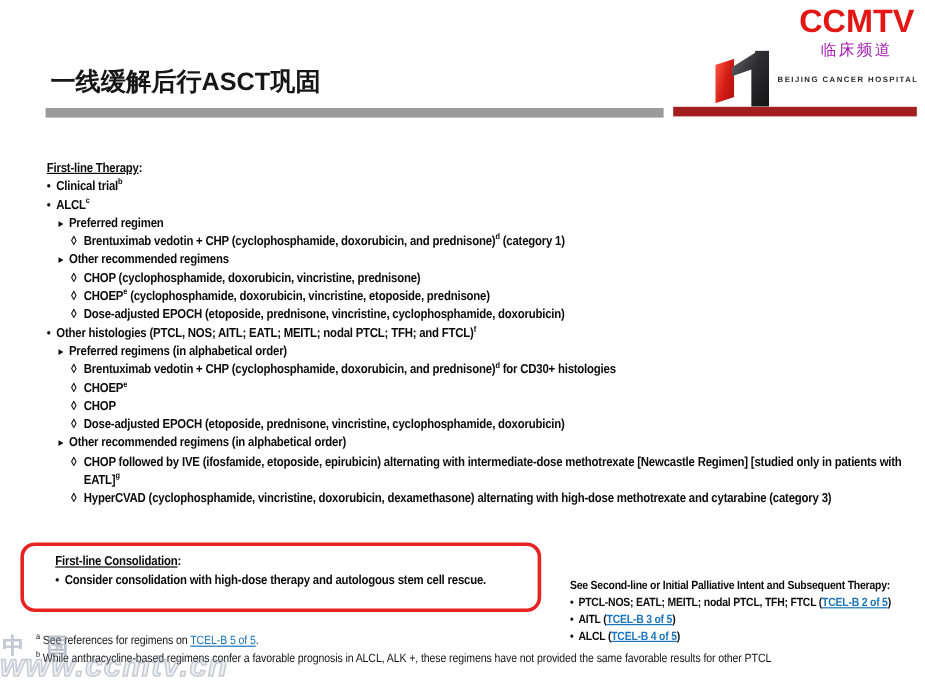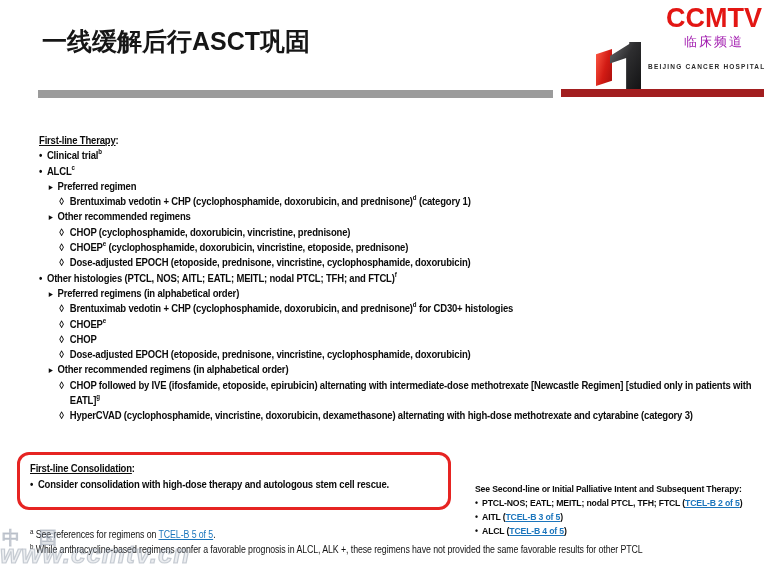--- a/index.html
+++ b/index.html
@@ -4,21 +4,21 @@
 <style>
   html,body{margin:0;padding:0;background:#ddd;}
   .slide{
     position:relative;width:771px;height:567px;background:#ffffff;overflow:hidden;
     font-family:"Liberation Sans","DejaVu Sans",sans-serif;color:#0b0b0b;
   }
   
   .brand{position:absolute;top:5px;right:9px;text-align:center;line-height:1;}
   .brand-name{font-size:27px;font-weight:bold;color:#e31613;}
   .brand-sub{font-size:13px;font-weight:normal;color:#a21caf;letter-spacing:2px;margin-top:3px;}
-  .title{position:absolute;left:42px;top:25px;margin:0;font-size:25px;font-weight:bold;color:#161616;white-space:nowrap;}
+  .title{position:absolute;left:42px;top:54px;margin:0;font-size:21px;font-weight:bold;color:#161616;white-space:nowrap;}
   .bar-gray{position:absolute;left:38px;top:90px;width:515px;height:8px;background:#9b9b9b;}
   .bar-red{position:absolute;left:561px;top:89px;width:203px;height:8px;background:#a21e1f;}
   .hosp{position:absolute;left:593px;top:42px;display:flex;align-items:center;gap:5px;}
   .hosp-icon{position:relative;width:50px;height:47px;flex:0 0 50px;}
   .hi-red{position:absolute;left:3px;top:7px;width:16px;height:37px;
     background:linear-gradient(105deg,#ff5a45 0%,#d21b14 55%,#a90f0c 100%);
     clip-path:polygon(0 14%,100% 0,100% 86%,0 100%);}
   .hi-dark{position:absolute;left:17px;top:0;width:31px;height:47px;
     background:linear-gradient(120deg,#6a6a6d 0%,#2e2e30 45%,#131314 100%);
     clip-path:polygon(0 30%,62% 4%,62% 0,100% 0,100% 100%,52% 100%,52% 34%,0 46%);}
@@ -35,21 +35,21 @@
   .tline{display:flex;}
   .tline .marker{flex:0 0 9px;}
   .tline.i1{padding-left:11px;}
   .tline.i1 .marker{flex:0 0 10px;font-size:9.5px;}
   .tline.i2{padding-left:23px;}
   .tline.i2 .marker{flex:0 0 12px;}
   .ltext{flex:1;}
   sup{font-size:7px;line-height:0;vertical-align:super;}
   
   .consol-box{position:absolute;left:17px;top:452px;width:434px;height:58px;box-sizing:border-box;
-    border:3px solid #e62422;border-radius:12px;padding:6px 0 0 10px;background:#fff;}
+    border:3px solid #e62422;border-radius:12px;padding:6px 0 0 26px;background:#fff;}
   .consol-box .cond{width:478px;font-size:10.8px;font-weight:bold;letter-spacing:-0.2px;line-height:15.5px;}
   .consol-box .tline{white-space:nowrap;}
   
   .see-also{position:absolute;left:443px;top:482px;width:328px;margin-left:32px;}
   .see-also .cond{width:380px;font-size:9.9px;font-weight:bold;letter-spacing:-0.2px;line-height:14px;}
   .see-head{white-space:nowrap;}
   .see-item{display:flex;white-space:nowrap;}
   .see-item .marker{flex:0 0 8px;}
   .link{color:#1b75bc;text-decoration:underline;cursor:pointer;}
   

